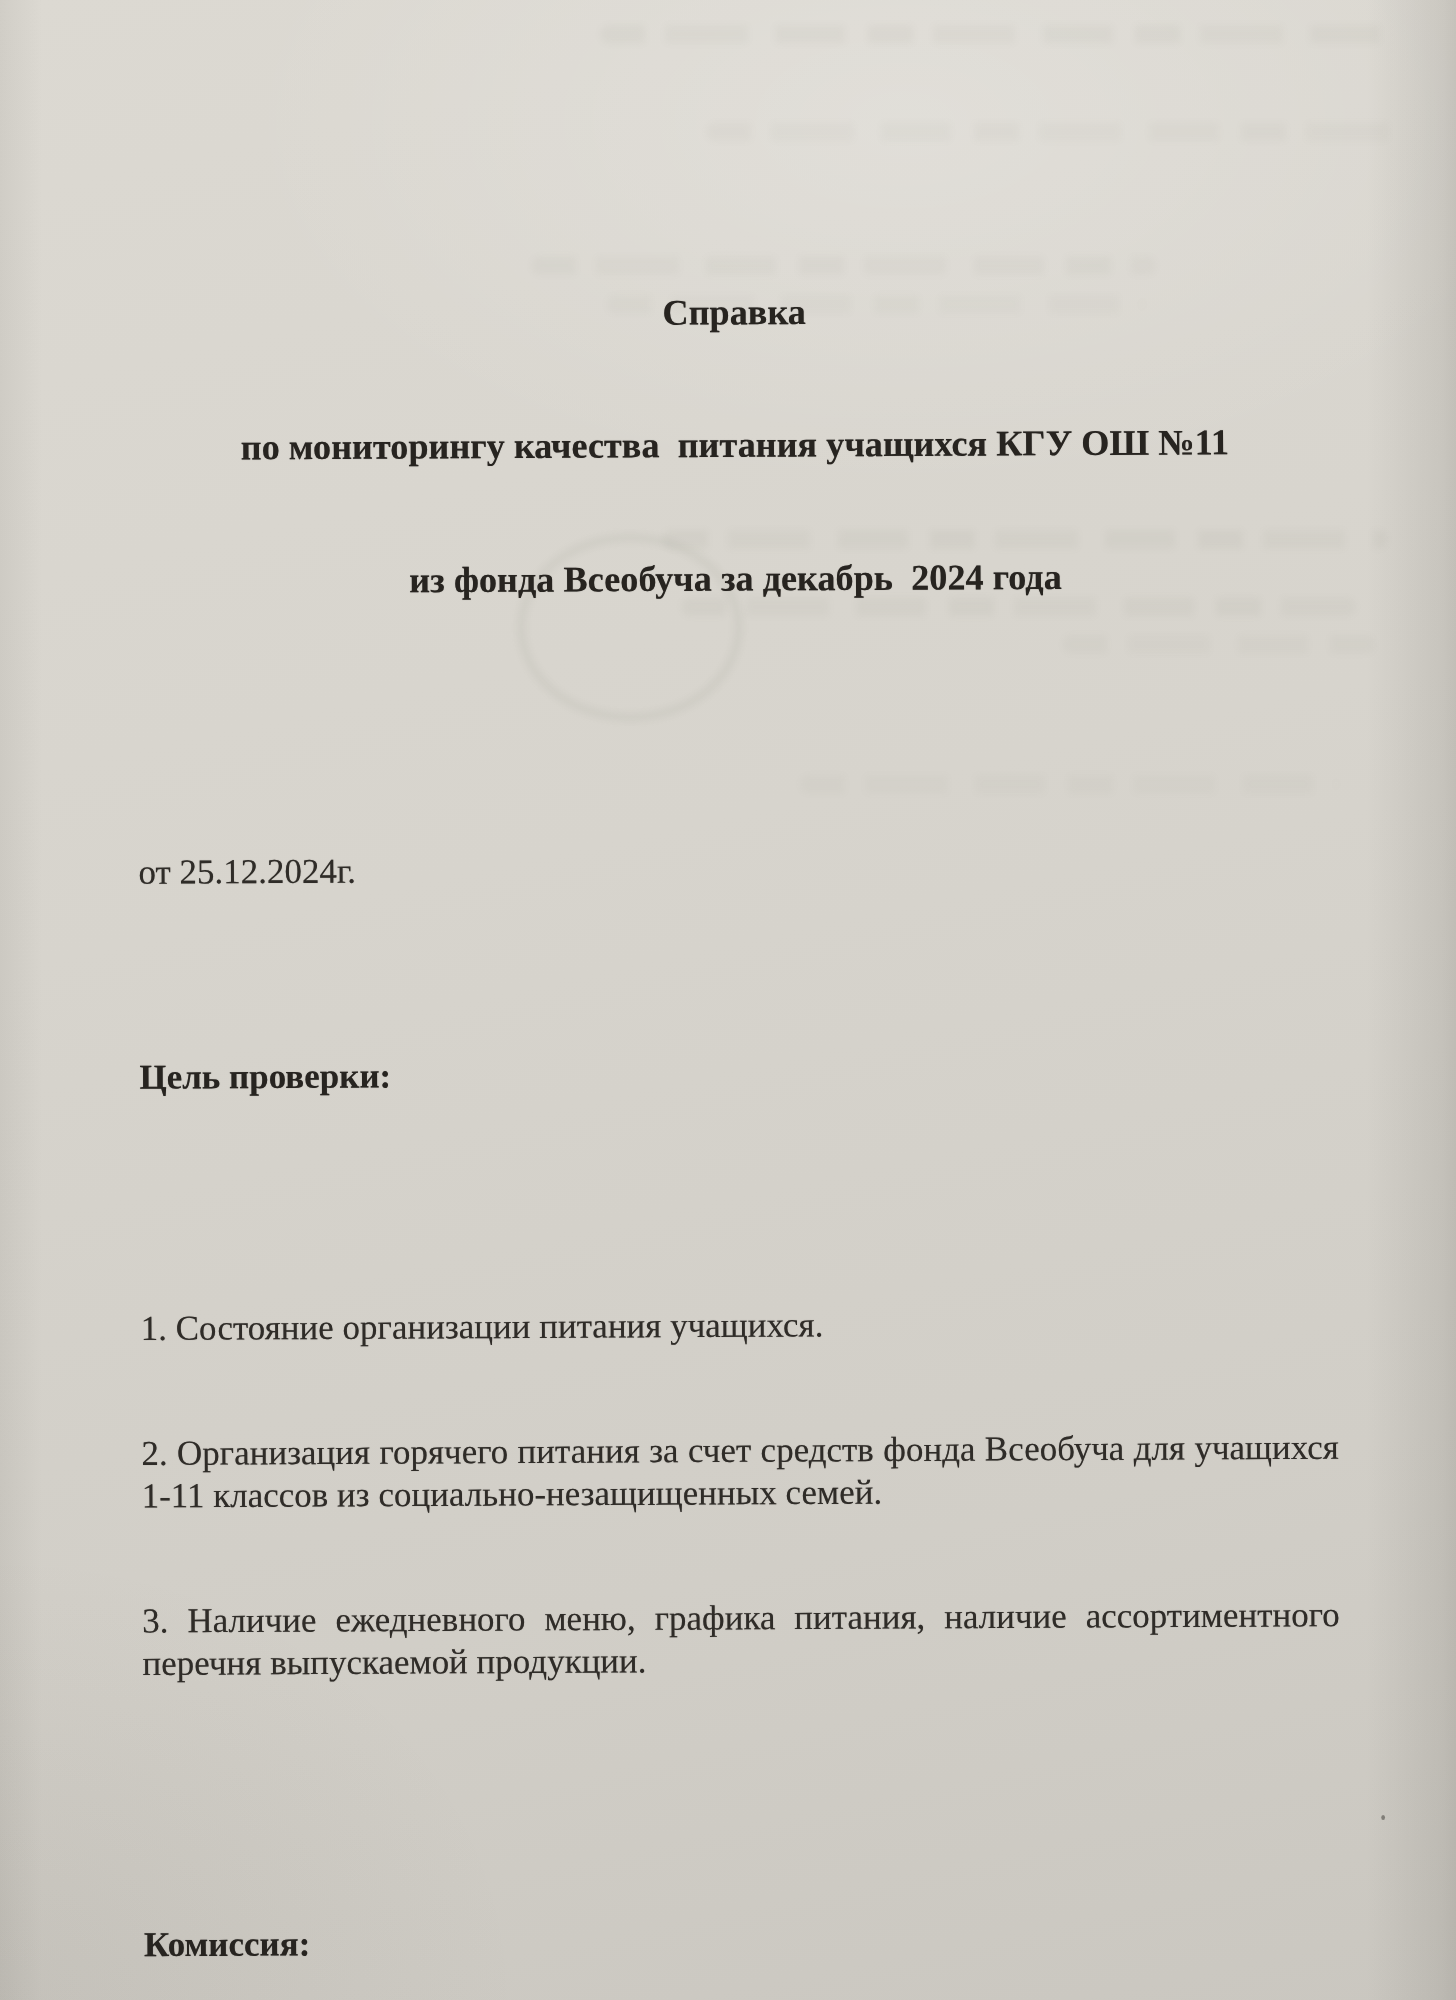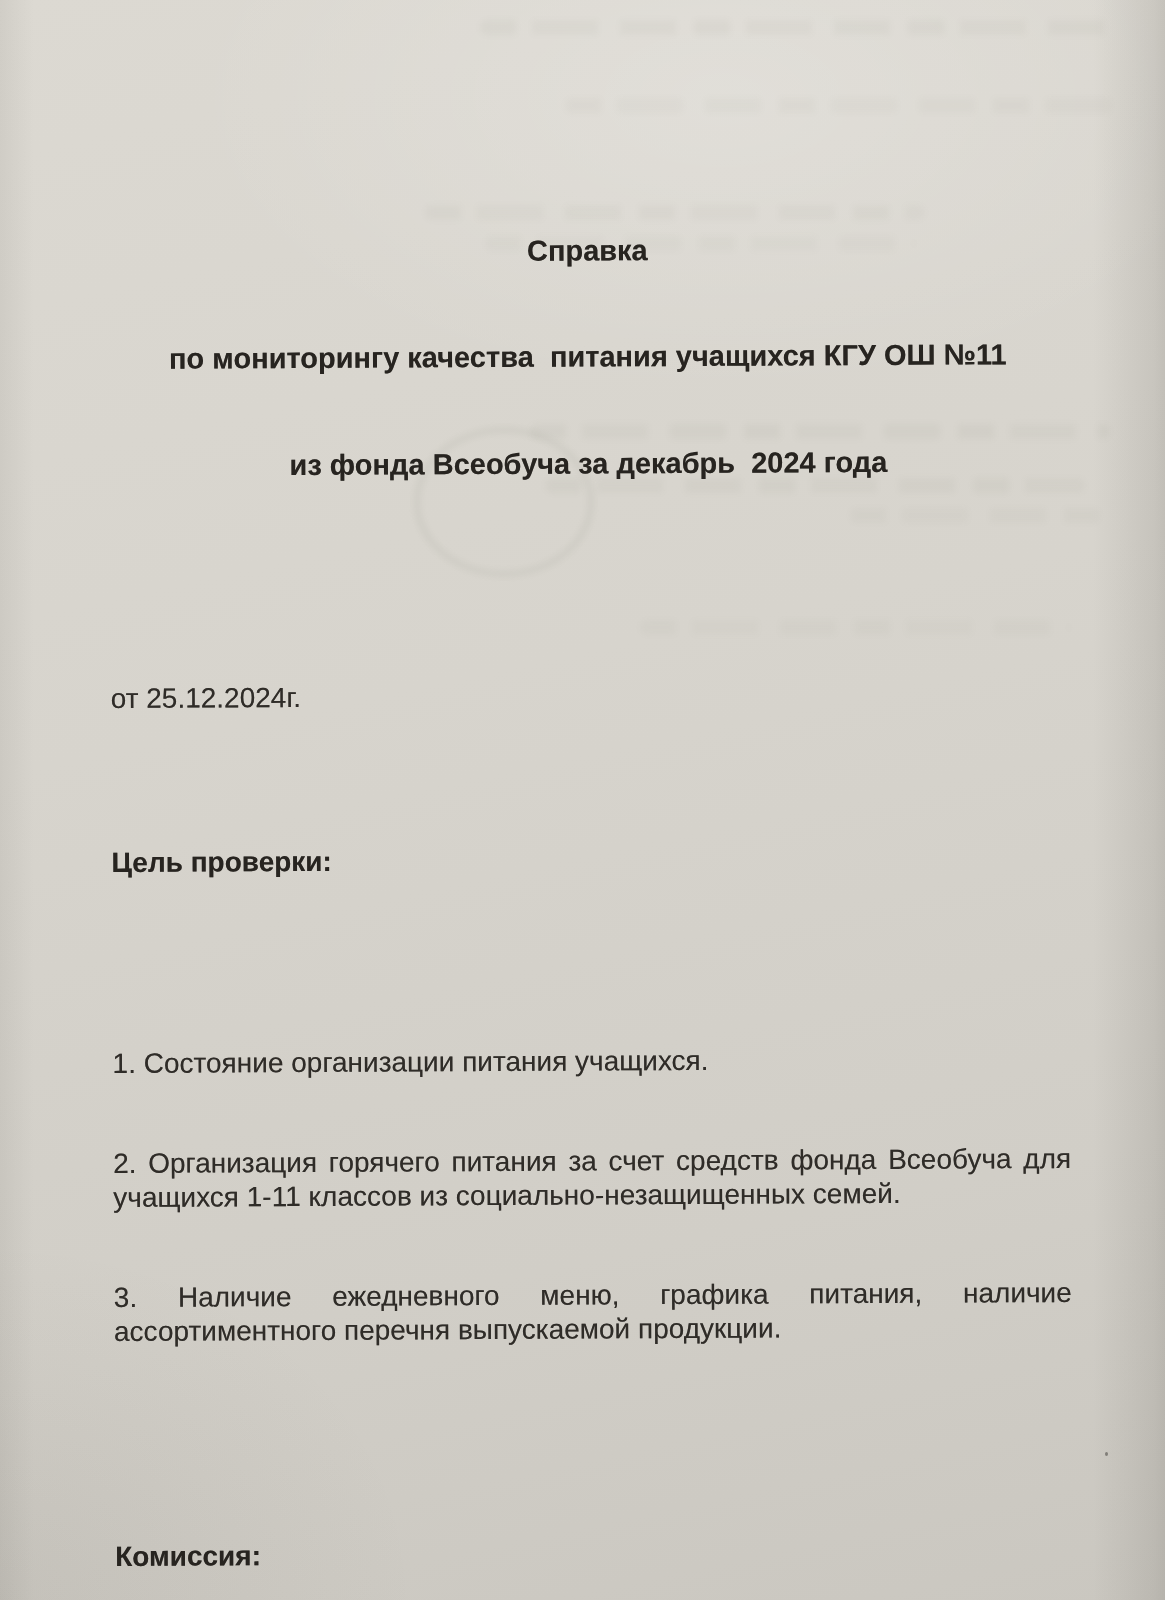--- a/index.html
+++ b/index.html
@@ -5,21 +5,21 @@
   html, body {
     margin: 0;
     padding: 0;
     background: #b9b6b0;
   }
   .page {
     position: relative;
     width: 1165px;
     height: 1600px;
     overflow: hidden;
-    font-family: Liberation Sans, sans-serif;
+    font-family: Liberation Serif, serif;
     color: #2f2c28;
     background:
       radial-gradient(ellipse 900px 500px at 62% 6%, rgba(255,255,255,0.18), rgba(255,255,255,0) 60%),
       radial-gradient(ellipse 700px 600px at 0% 100%, rgba(70,66,58,0.07), rgba(70,66,58,0) 60%),
       linear-gradient(168deg, #dcd9d2 0%, #d7d4cd 42%, #d1cec7 75%, #cac7c0 100%);
   }
   
   .edge-shade-right {
     position: absolute; right: 0; top: 0; width: 72px; height: 100%;
     background: linear-gradient(90deg, rgba(60,57,50,0) 0%, rgba(60,57,50,0.10) 85%, rgba(60,57,50,0.14) 100%);

